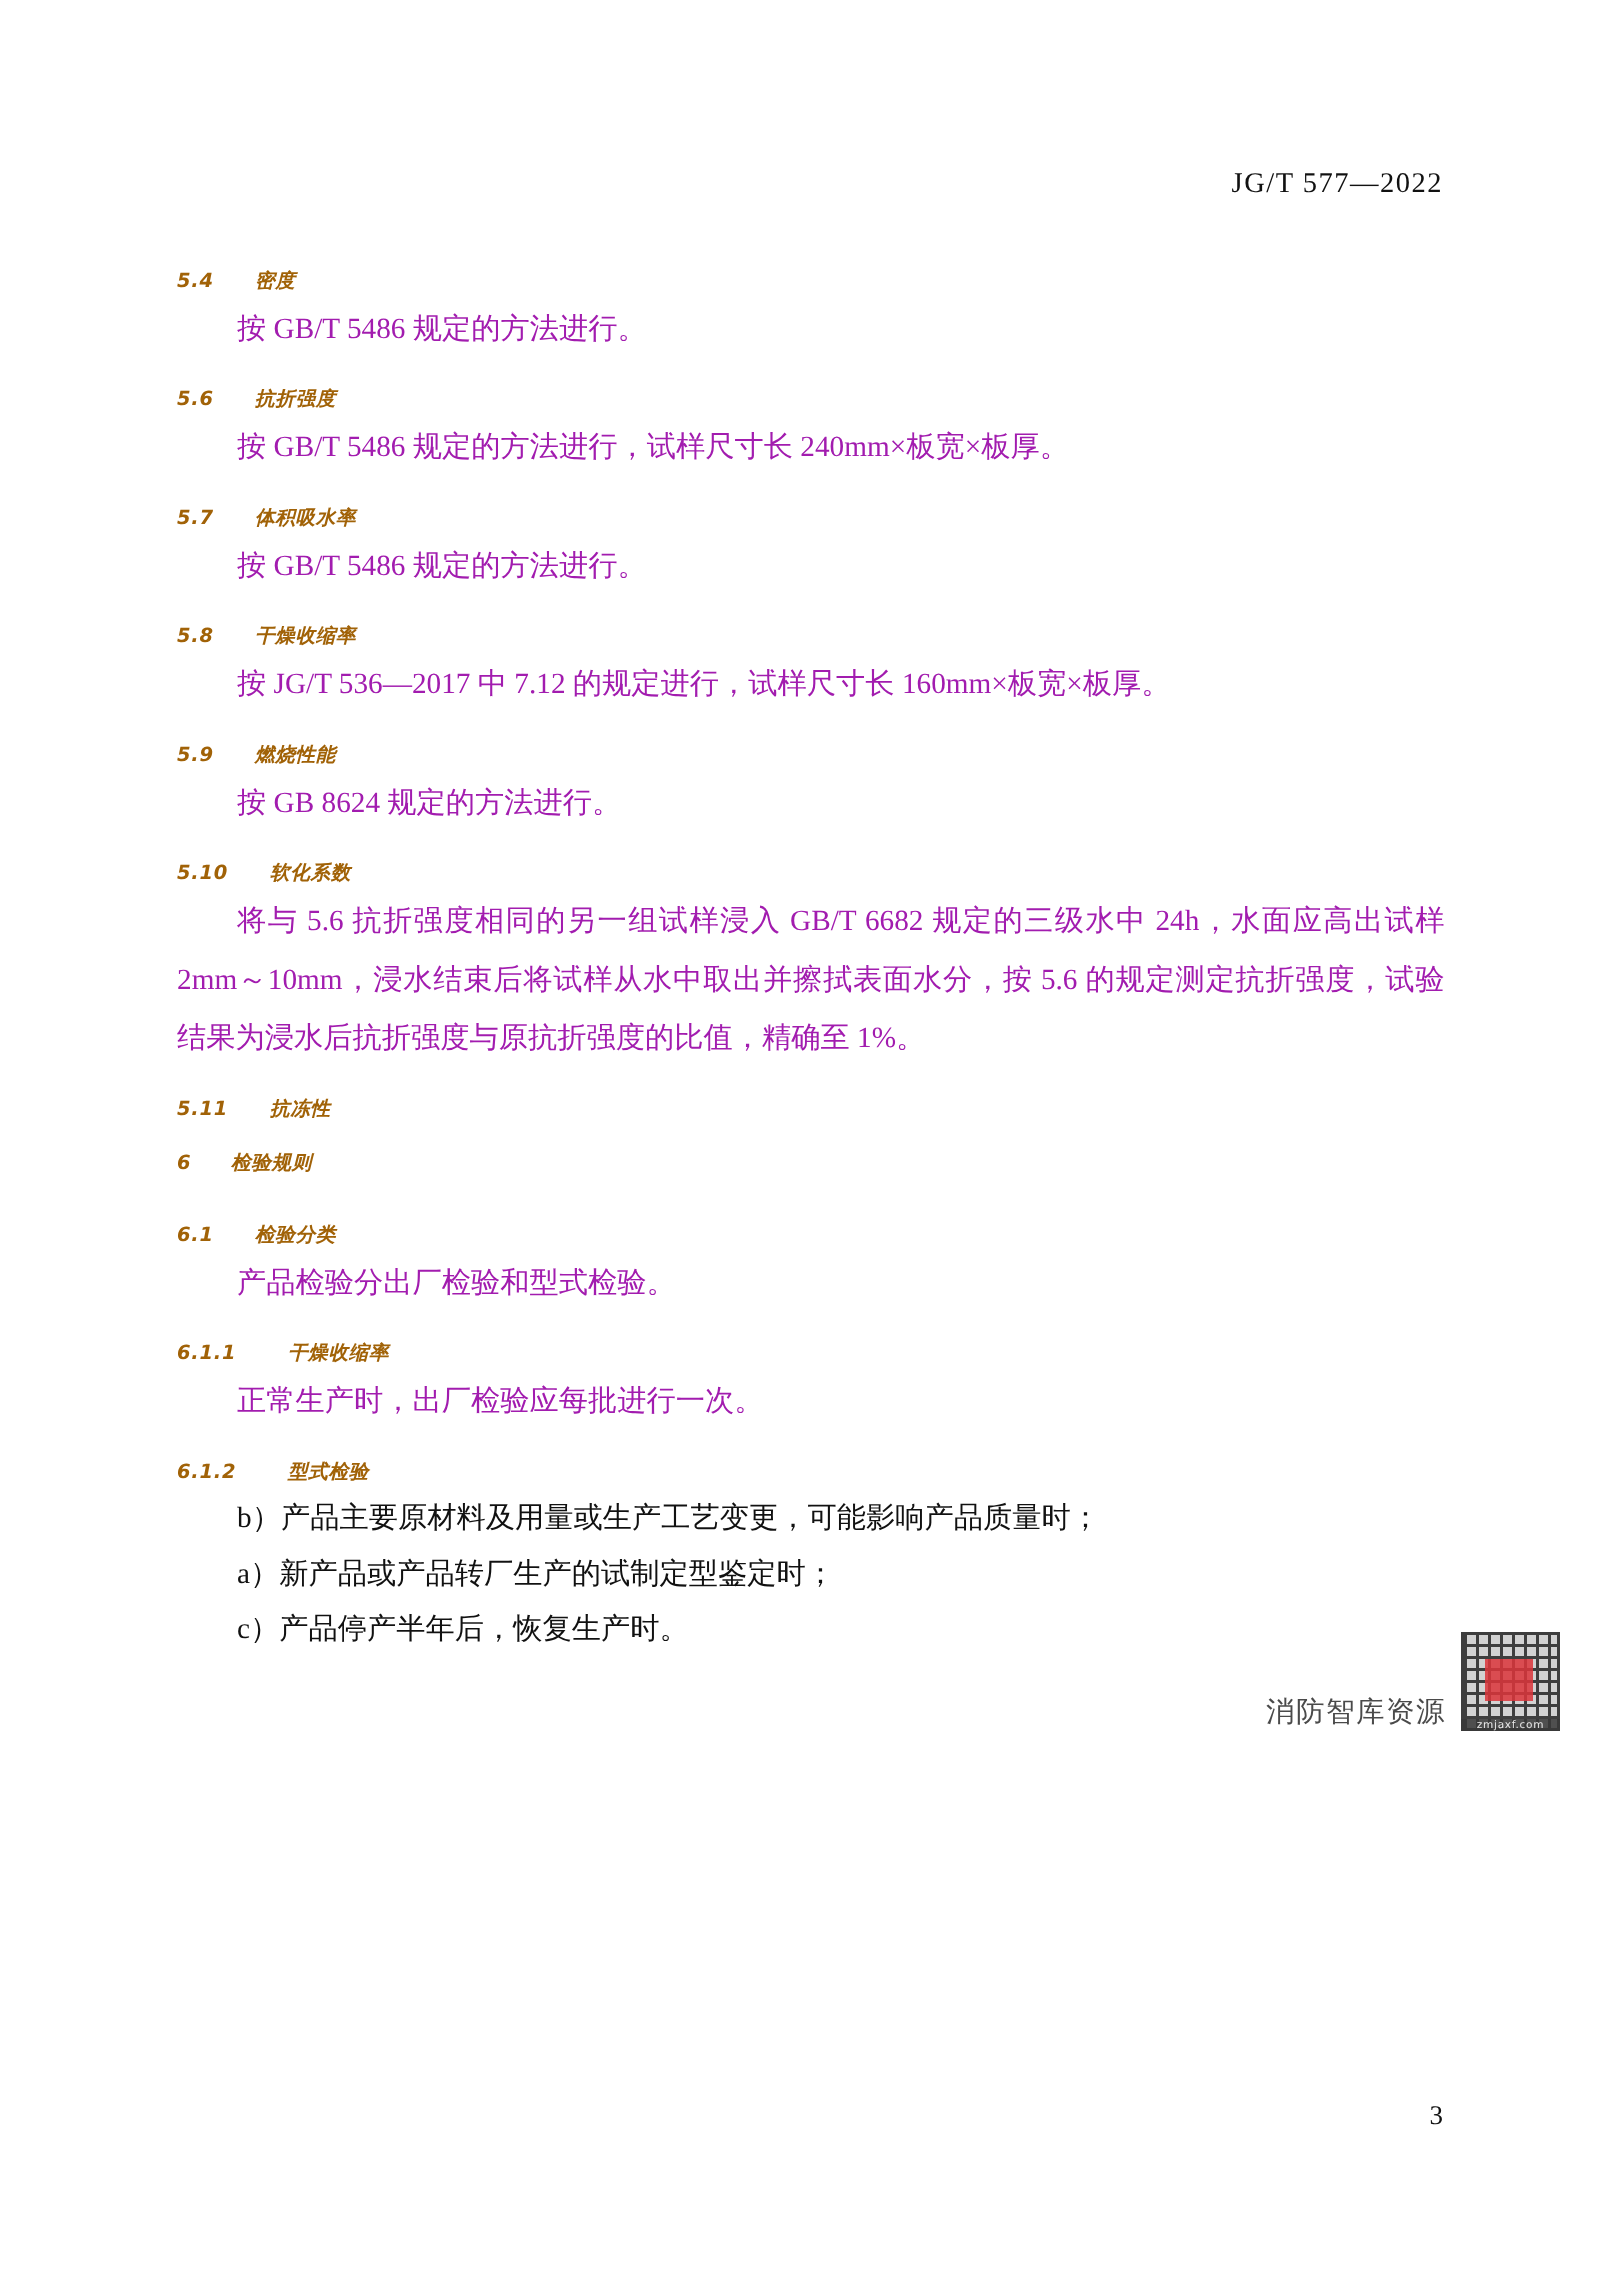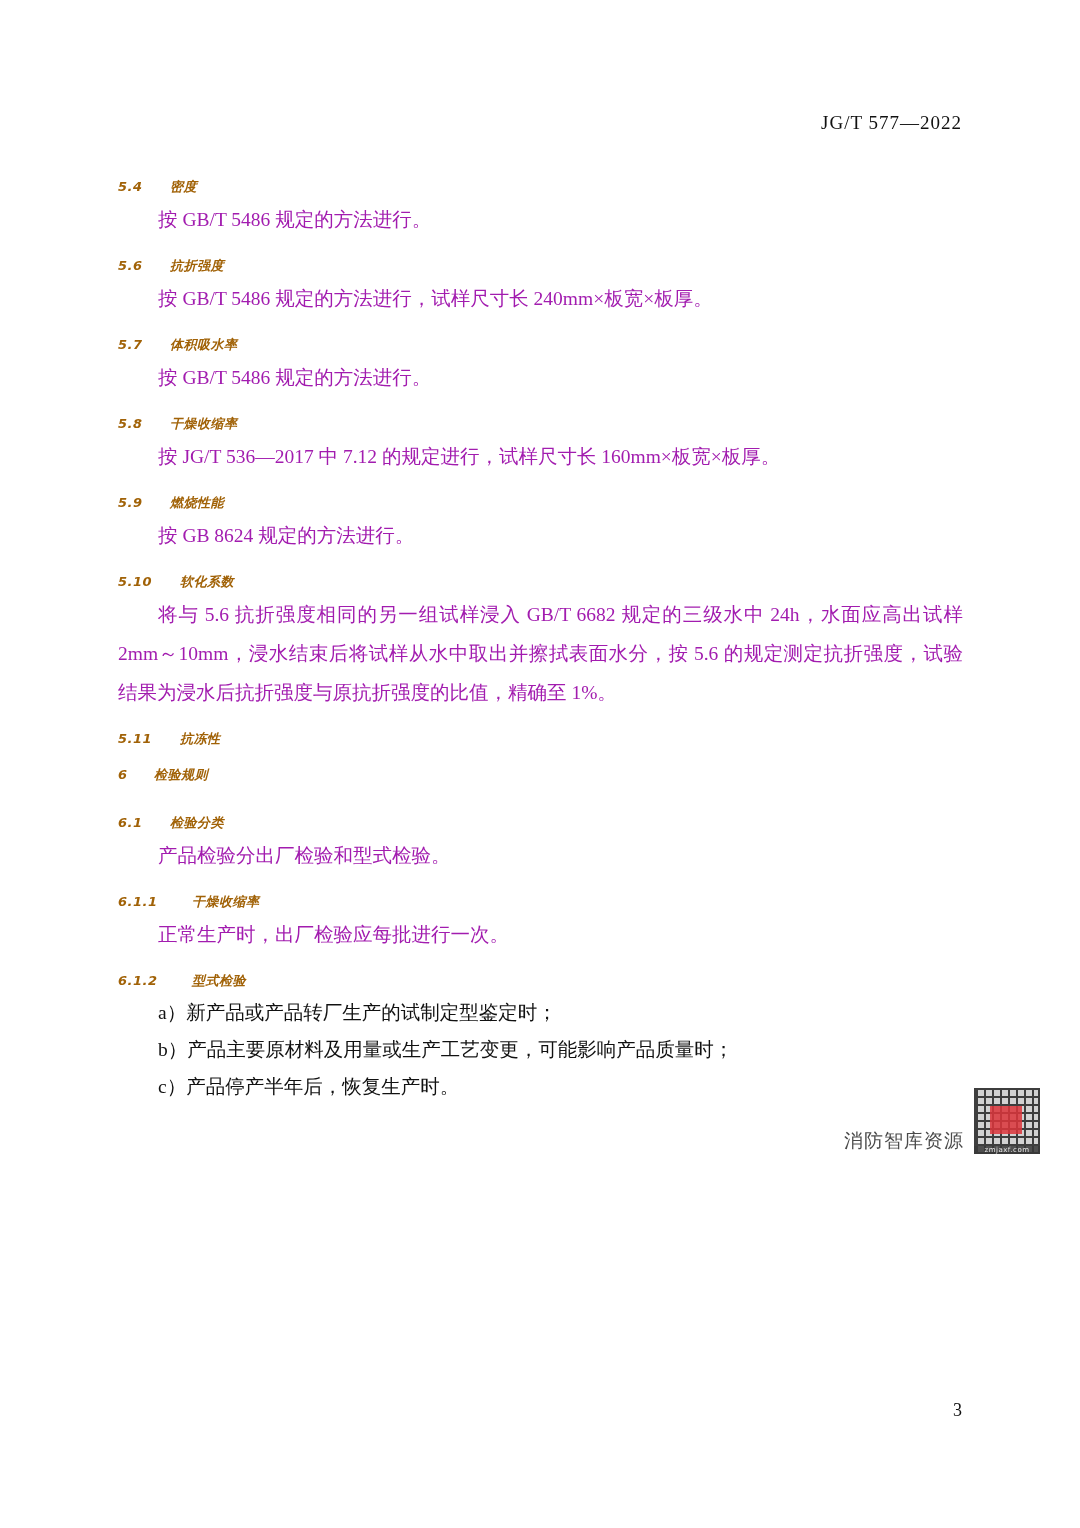--- a/index.html
+++ b/index.html
@@ -215,22 +215,22 @@
       <div class="h-sec lvl3">
         <span class="num">6.1.1</span><span>干燥收缩率</span>
       </div>
       <p class="para">正常生产时，出厂检验应每批进行一次。</p>
     </div>
 
     <div class="blk-tight">
       <div class="h-sec lvl3">
         <span class="num">6.1.2</span><span>型式检验</span>
       </div>
+      <p class="list-item">b）产品主要原材料及用量或生产工艺变更，可能影响产品质量时；</p>
       <p class="list-item">a）新产品或产品转厂生产的试制定型鉴定时；</p>
-      <p class="list-item">b）产品主要原材料及用量或生产工艺变更，可能影响产品质量时；</p>
       <p class="list-item">c）产品停产半年后，恢复生产时。</p>
     </div>
 
   </div>
 
   <div class="pagenum">3</div>
 
   <div class="footer-badge">
     <span class="wtext">消防智库资源</span>
     <span class="qr">

